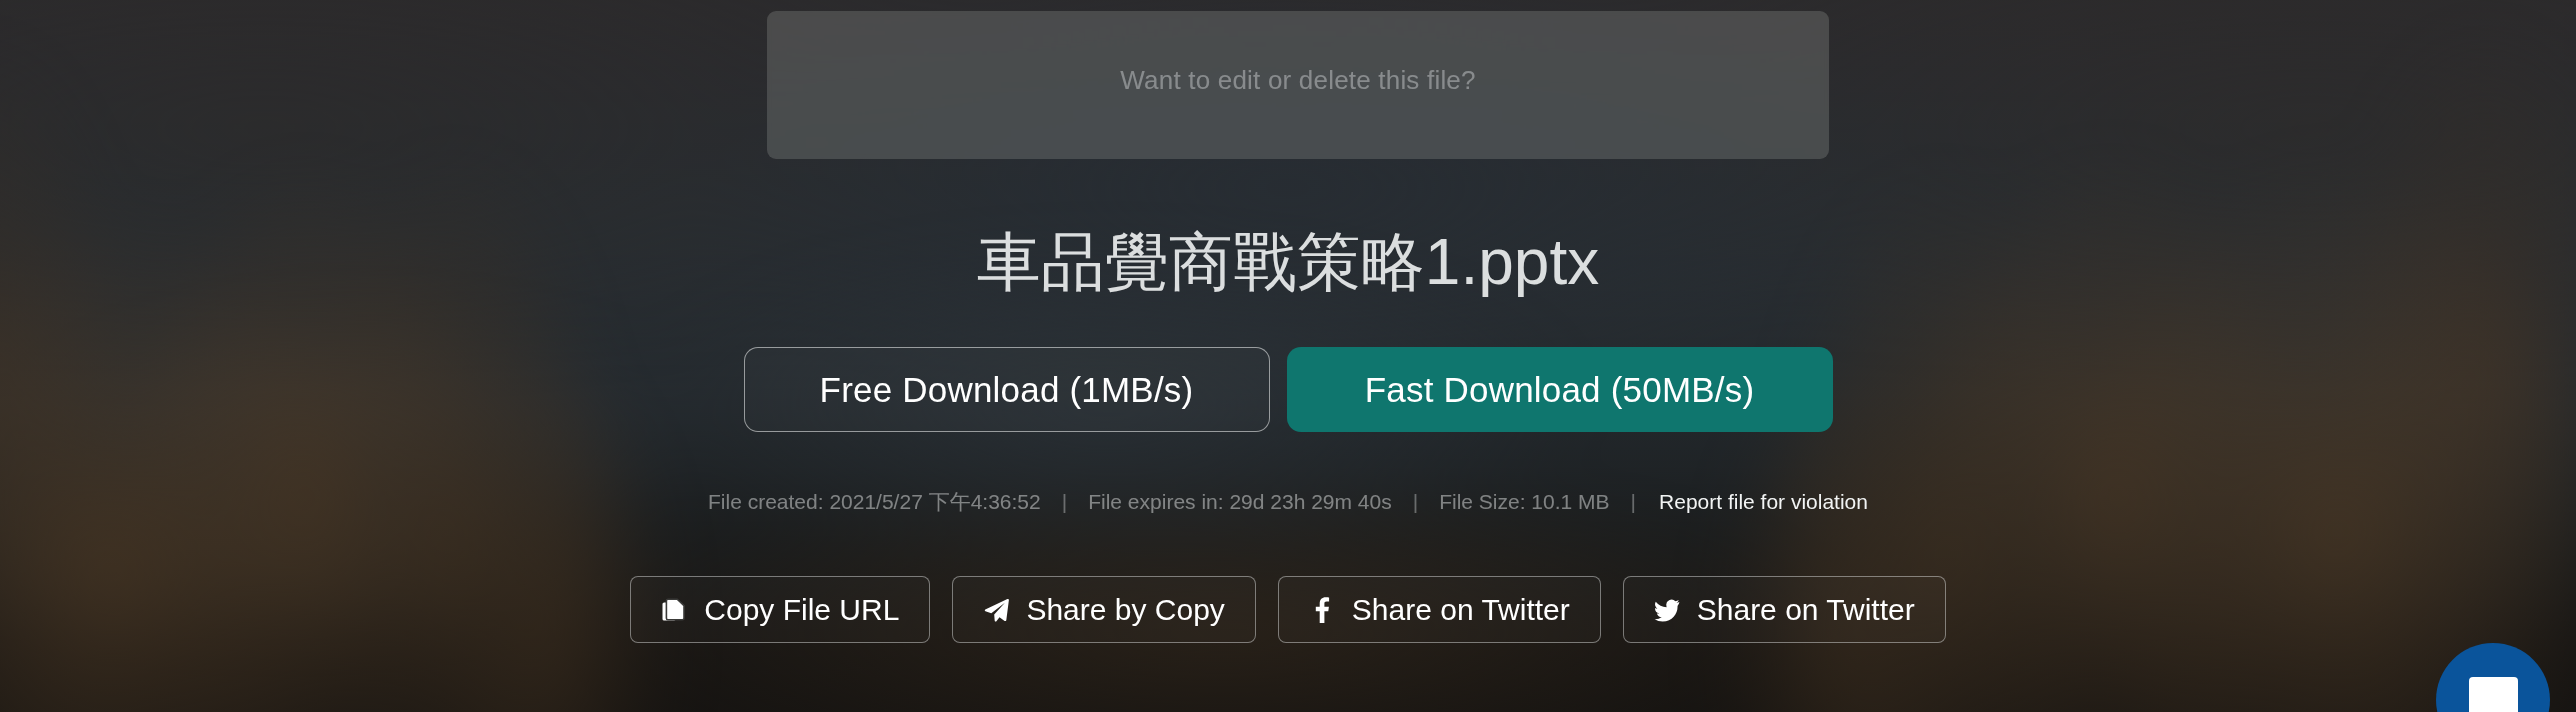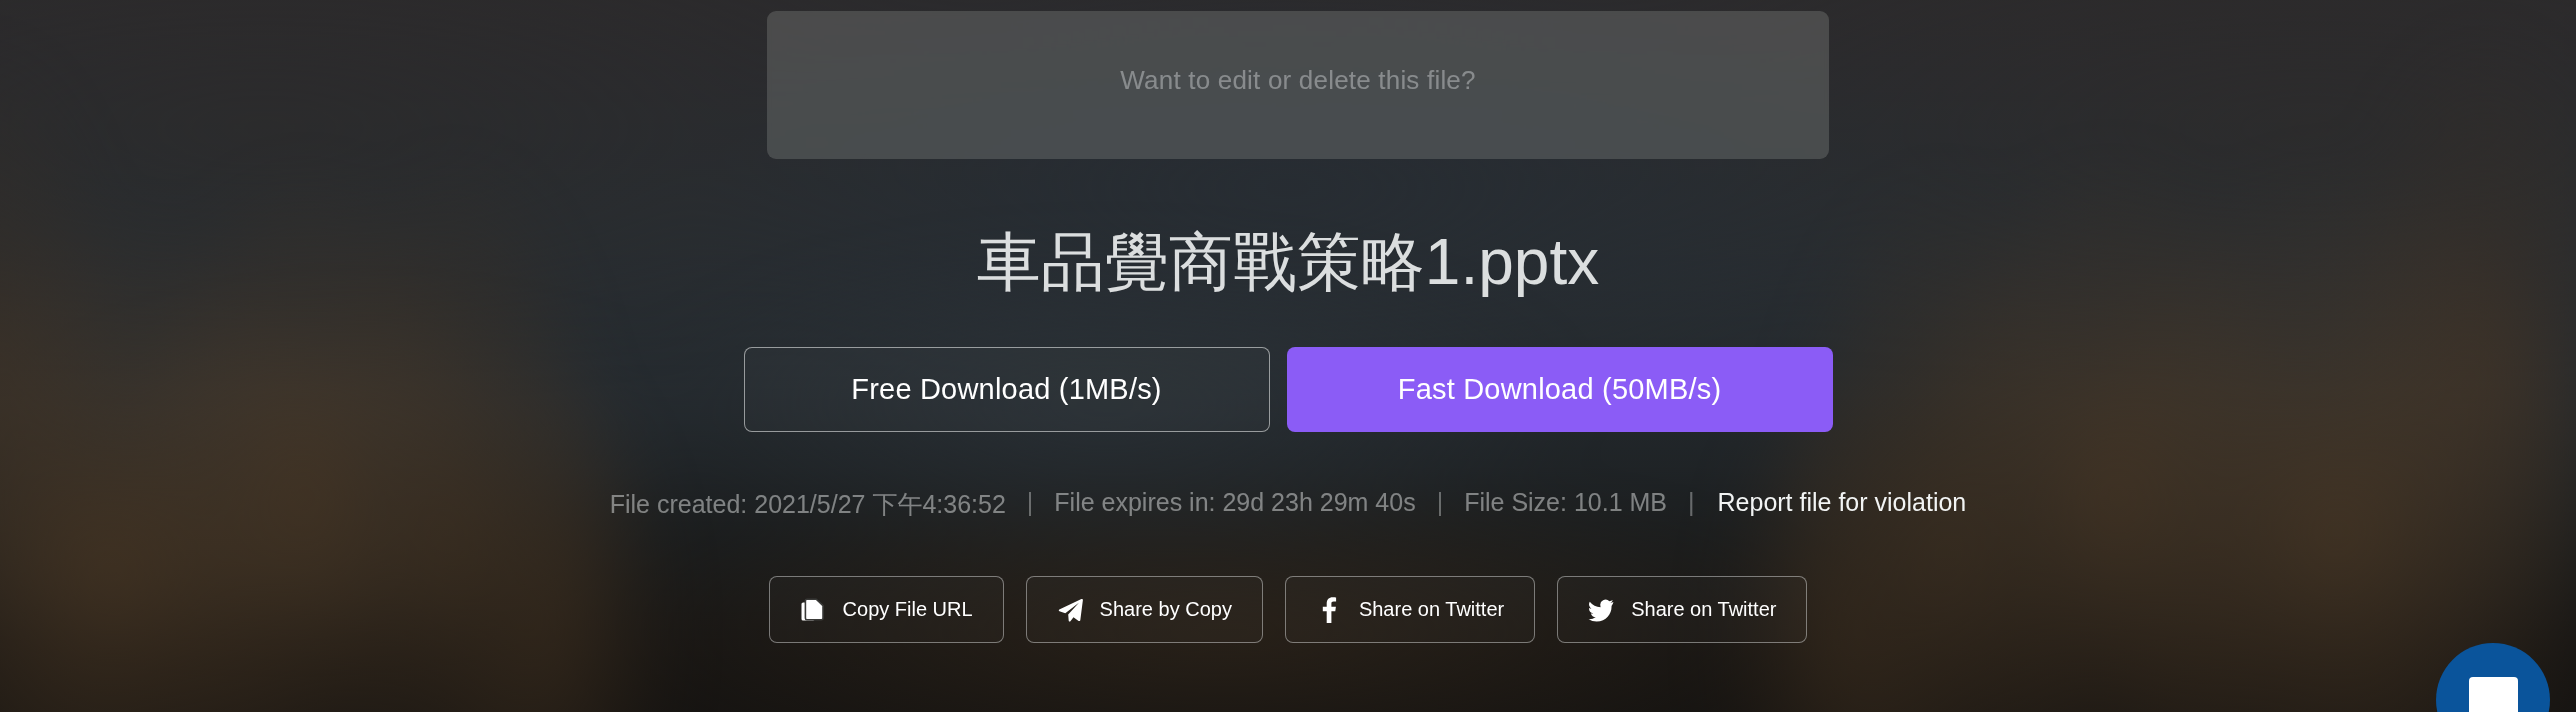--- a/index.html
+++ b/index.html
@@ -139,50 +139,50 @@
     justify-content: center;
     align-items: flex-start;
     gap: 17px;
   }
   .dl-btn {
     height: 85px;
     box-sizing: border-box;
     display: flex;
     align-items: center;
     justify-content: center;
-    border-radius: 8px;
-    font-size: 29px;
+    border-radius: 14px;
+    font-size: 35px;
     letter-spacing: 0.2px;
     white-space: nowrap;
     cursor: pointer;
     user-select: none;
   }
   #free-download-button {
     width: 526px;
     border: 1px solid rgba(232,234,234,.58);
     color: #ffffff;
     background: rgba(255,255,255,.02);
   }
   #fast-download-button {
     width: 546px;
     border: 1px solid transparent;
-    background: #8b5cf6;
+    background: #0f766e;
     color: #ffffff;
   }
 
   
   #meta-row {
     position: absolute;
     left: 0;
     top: 488px;
     width: 2576px;
     display: flex;
     justify-content: center;
-    align-items: flex-start;
-    font-size: 25px;
+    align-items: center;
+    font-size: 21px;
     white-space: nowrap;
   }
   #meta-row .meta-item {
     color: rgba(226,228,228,.50);
   }
   #meta-row .meta-sep {
     color: rgba(226,228,228,.38);
     padding: 0 21px;
   }
   #meta-row .meta-report {
@@ -207,21 +207,21 @@
     box-sizing: border-box;
     display: flex;
     align-items: center;
     justify-content: center;
     gap: 17px;
     padding: 4px 30px;
     border: 1px solid rgba(232,234,234,.45);
     border-radius: 8px;
     background: rgba(255,255,255,.02);
     color: #ffffff;
-    font-size: 20px;
+    font-size: 30px;
     white-space: nowrap;
     cursor: pointer;
     user-select: none;
   }
   .share-btn .share-icon {
     display: inline-flex;
     align-items: center;
     justify-content: center;
     width: 26px;
     height: 28px;

